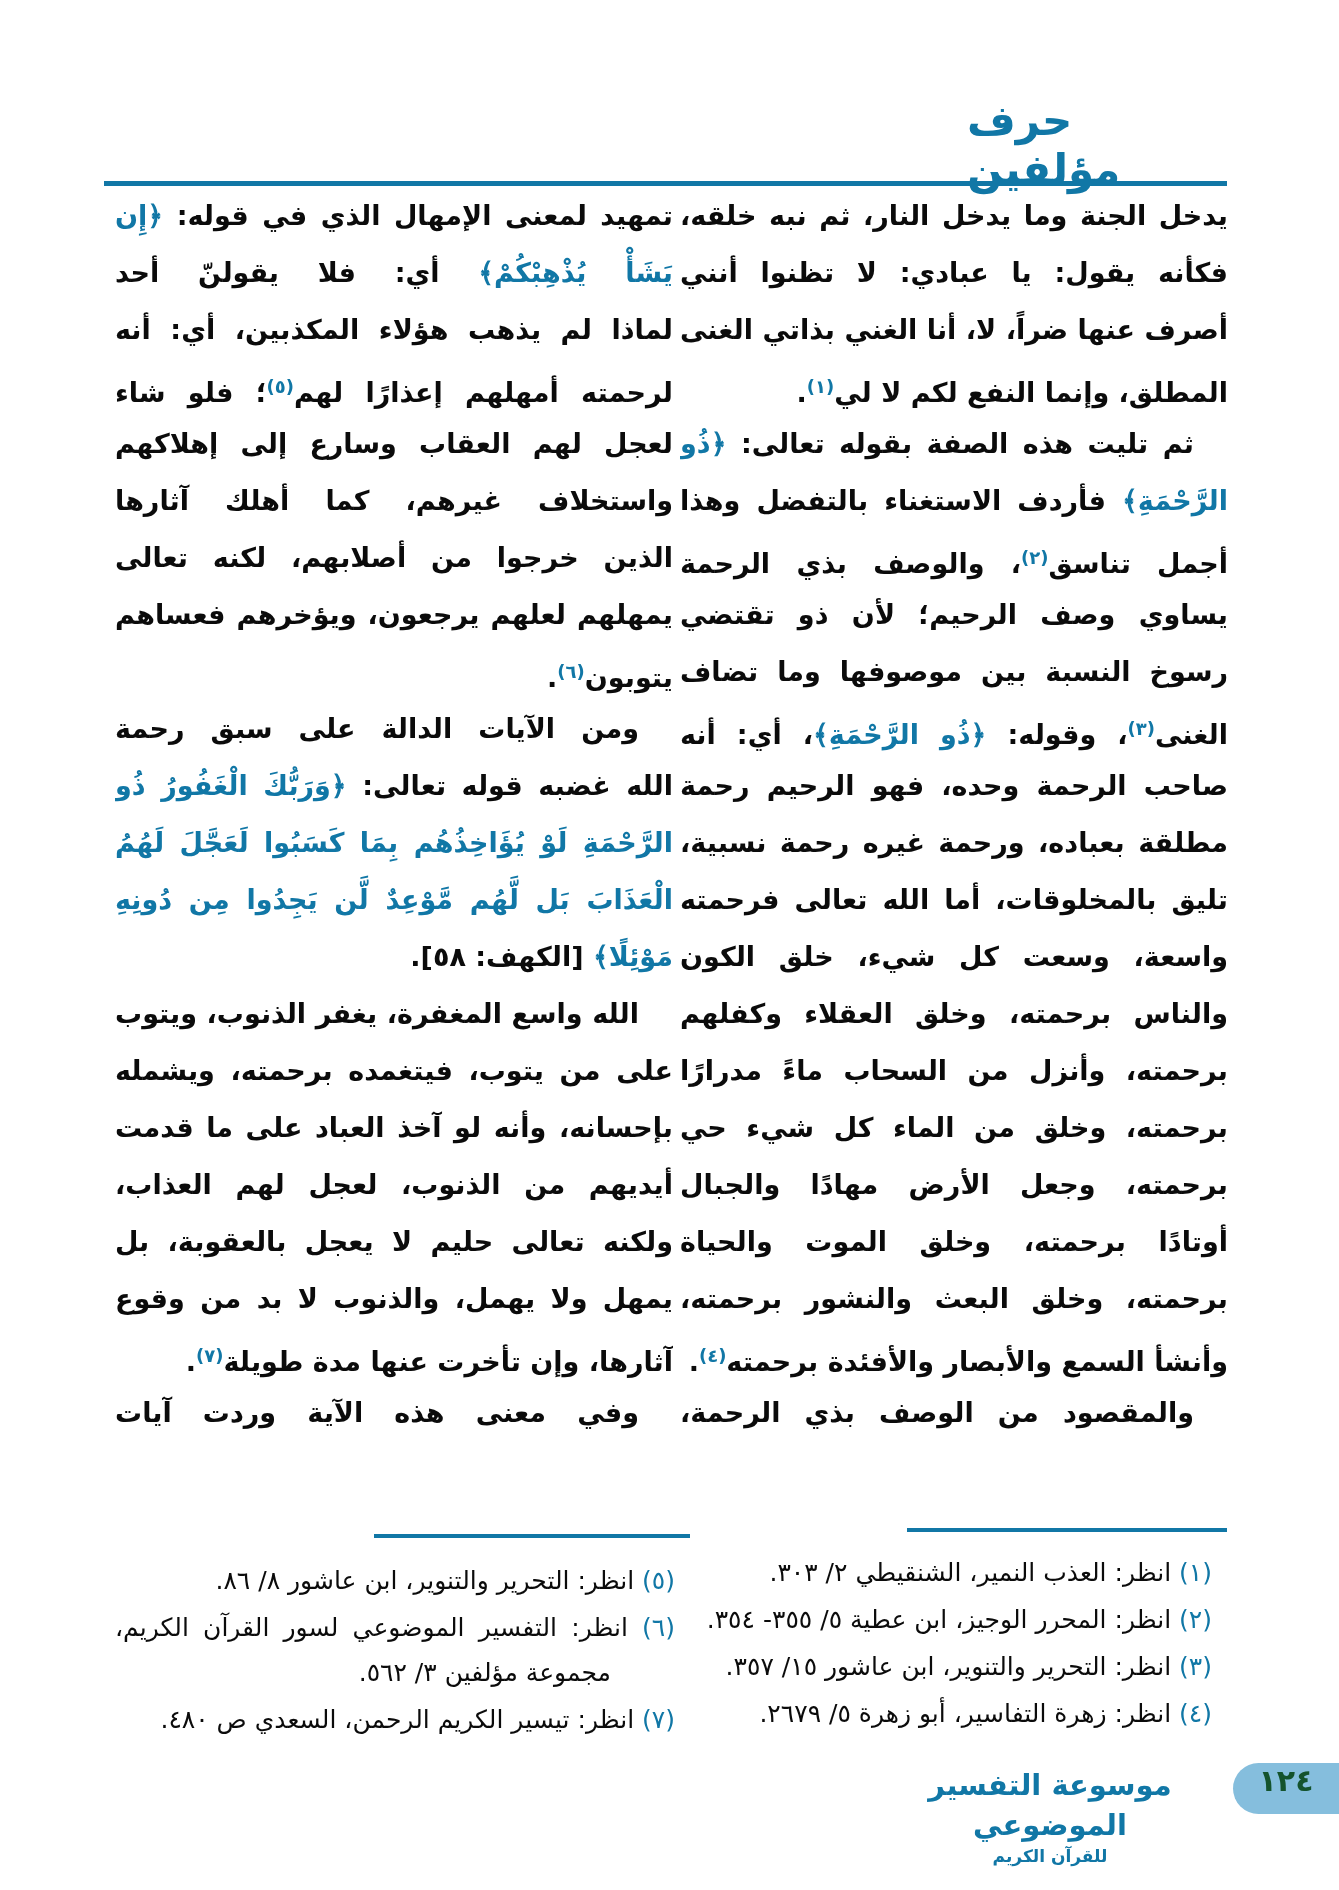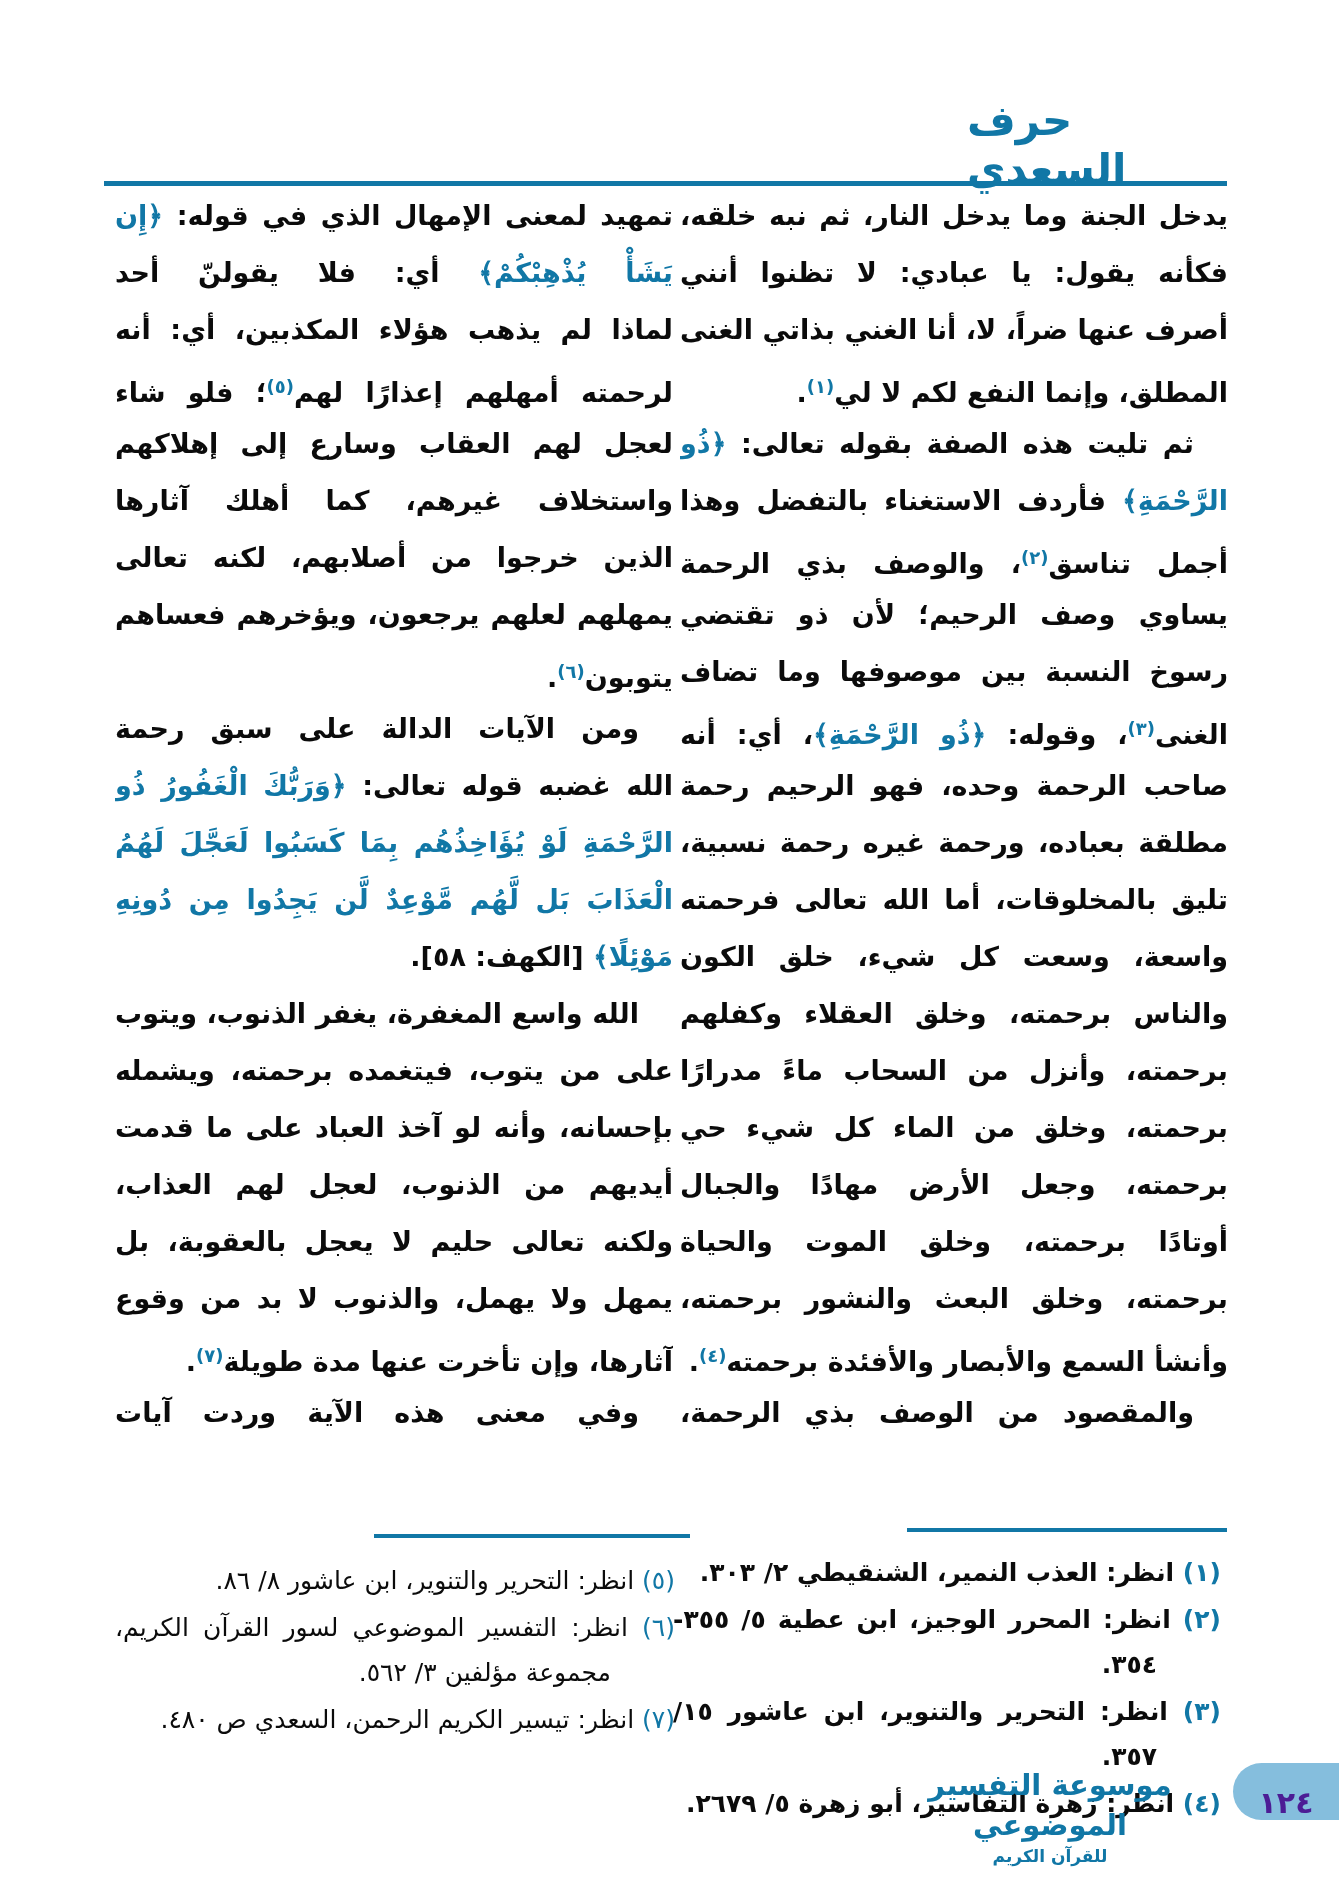--- a/index.html
+++ b/index.html
@@ -24,43 +24,43 @@
   .line.indent { text-indent:34px; }
   .sg-b { color:var(--ink); }
   .sg-q { color:var(--accent); }
   .sg-sup { color:var(--accent); font-size:18px; vertical-align:9px; }
 
   .fn-sep { position:absolute; height:4px; background:var(--accent); }
   .fn-sep-right { top:1528px; right:112px; width:320px; }
   .fn-sep-left  { top:1534px; left:374px;  width:316px; }
 
   .footnotes { position:absolute; font-size:25px; color:var(--ink); line-height:45px; }
-  .footnotes-right { top:1550px; right:118px; width:548px;font-weight:bold; }
+  .footnotes-right { top:1550px; right:127px; width:548px; }
   .footnotes-left  { top:1558px; left:115px;  width:560px; }
   .footnote { padding-right:64px; text-indent:-64px; text-align:justify; margin:0 0 2px 0; }
   .fn-num { color:var(--accent); }
   .fn-text { color:var(--ink); }
 
   .logo { position:absolute; top:1765px; right:159px; width:260px; text-align:center; color:var(--accent); }
   .logo-line1 { font-size:29px; font-weight:bold; line-height:40px; }
   .logo-line2 { font-size:17px; font-weight:bold; line-height:22px; }
 
   .page-pill {
-    position:absolute; top:1763px; right:0; width:106px; height:57px;
+    position:absolute; top:1763px; right:0; width:106px; height:51px;
     background:var(--pill); border-radius:40px 0 0 40px;
-    display:flex; align-items:flex-end; justify-content:center;
-    color:#4c1d95; font-size:30px; font-weight:bold; letter-spacing:5px;
+    display:flex; align-items:flex-start; justify-content:center;
+    color:#14532d; font-size:30px; font-weight:bold; letter-spacing:5px;
   }
 </style>
 </head>
 <body>
 
 <div class="page" style="--accent: #1177a6; --pill: #85bedd;">
 
-  <div class="header-title">حرف السعدي</div>
+  <div class="header-title">حرف مؤلفين</div>
   <div class="header-rule"></div>
 
   <div class="col col-right">
       <div class="line"><span class="sg-b">يدخل الجنة وما يدخل النار، ثم نبه خلقه،</span></div>
       <div class="line"><span class="sg-b">فكأنه يقول: يا عبادي: لا تظنوا أنني آمركم</span></div>
       <div class="line"><span class="sg-b">أصرف عنها ضراً، لا، أنا الغني بذاتي الغنى</span></div>
       <div class="line end"><span class="sg-b">المطلق، وإنما النفع لكم لا لي</span><span class="sg-sup">(١)</span><span class="sg-b">.</span></div>
       <div class="line indent"><span class="sg-b">ثم تليت هذه الصفة بقوله تعالى: </span><span class="sg-q">﴿ذُو</span></div>
       <div class="line"><span class="sg-q">الرَّحْمَةِ﴾</span><span class="sg-b"> فأردف الاستغناء بالتفضل وهذا</span></div>
       <div class="line"><span class="sg-b">أجمل تناسق</span><span class="sg-sup">(٢)</span><span class="sg-b">، والوصف بذي الرحمة</span></div>

